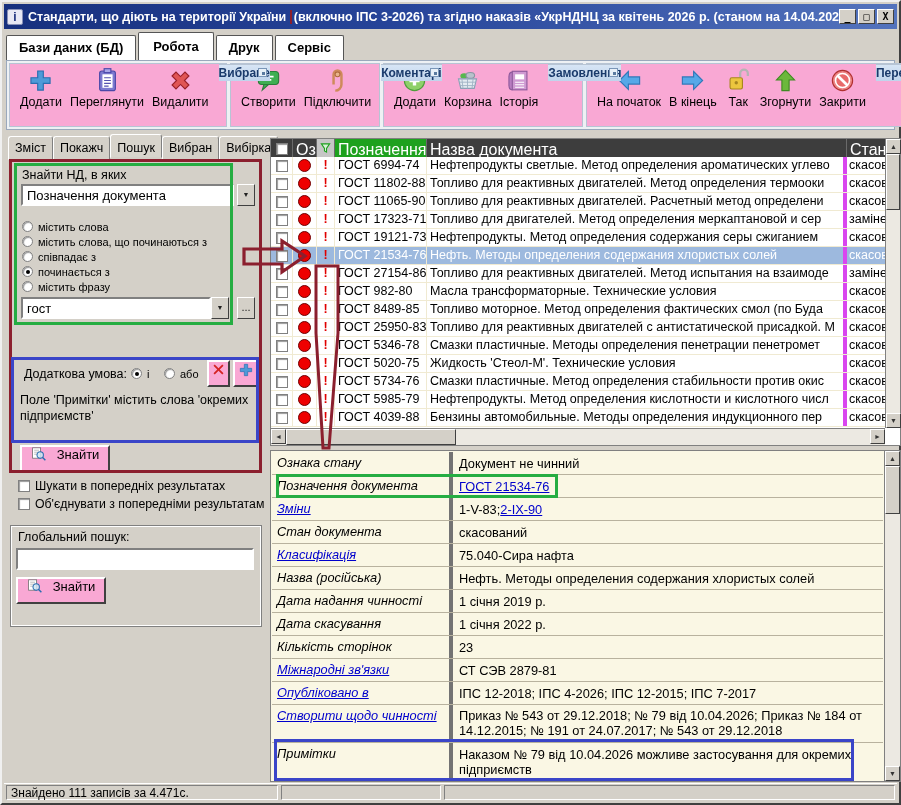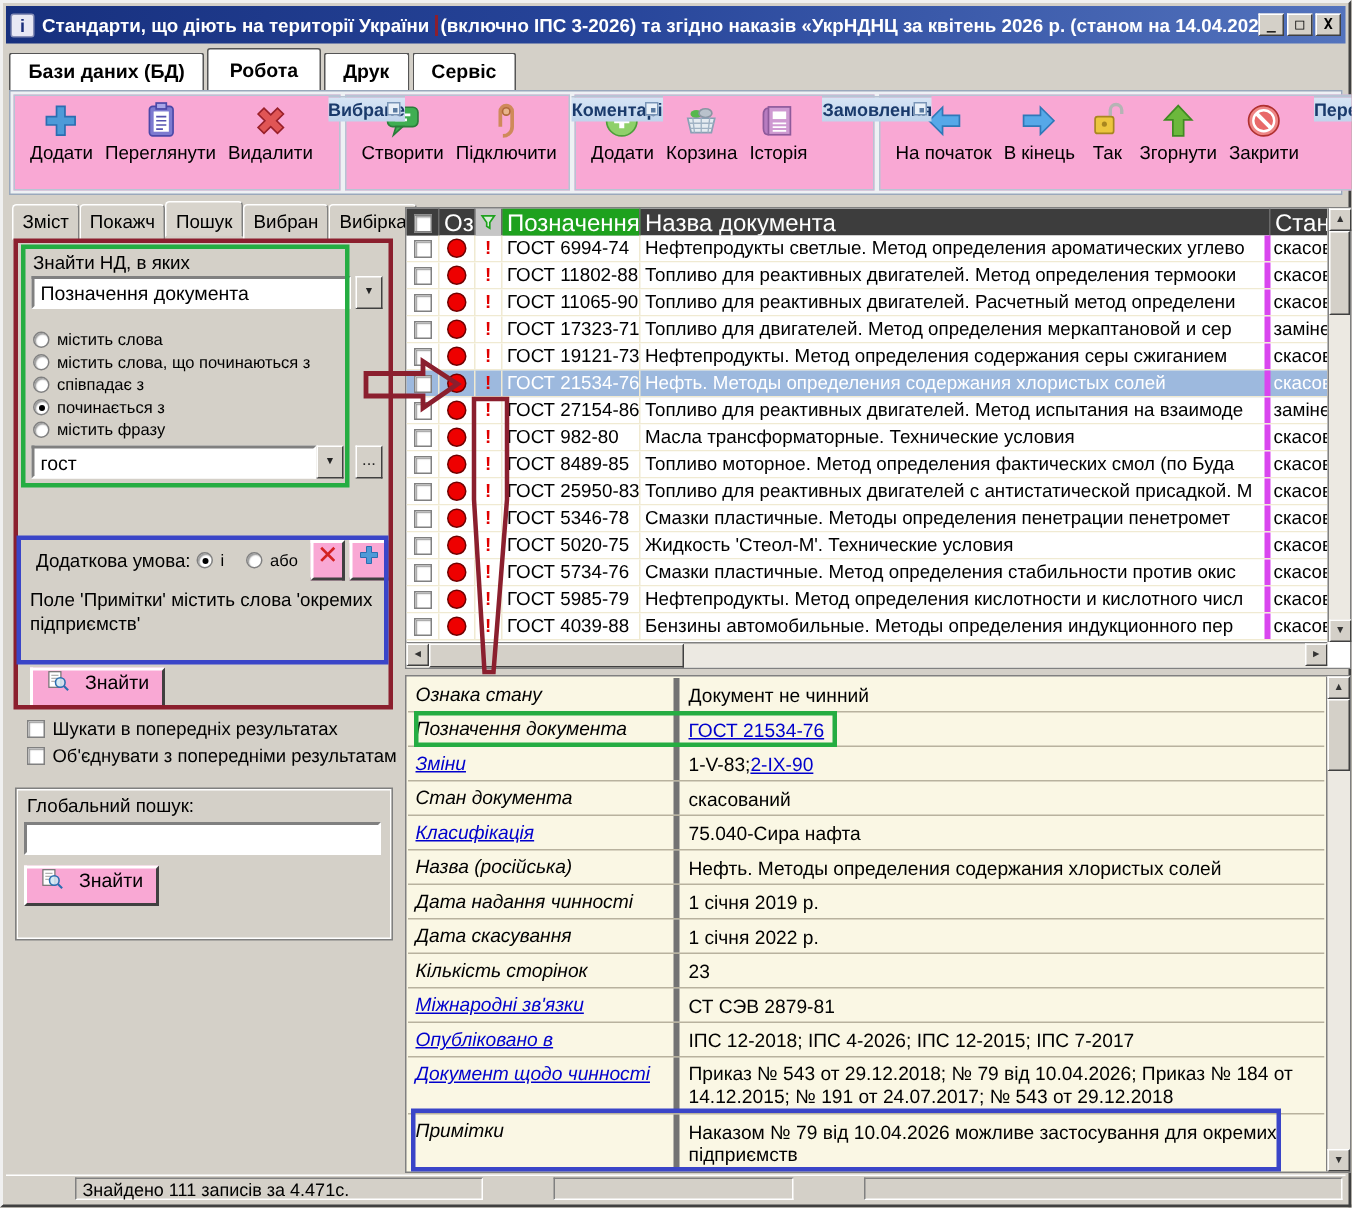--- a/index.html
+++ b/index.html
@@ -40,21 +40,21 @@
   .combo { background:#fff; border:2px solid; border-color:#808080 #fff #fff #808080; height:22px; font-size:13px; padding:2px 4px; display:flex; align-items:center; }
   .dropbtn { width:18px; height:22px; background:#d4d0c8; border:1px solid; border-color:#fff #404040 #404040 #fff; font-size:7px; text-align:center; line-height:20px; color:#222; }
   .radio { display:flex; align-items:center; gap:5px; font-size:11px; height:15px; }
   .rdot { width:11px; height:11px; border-radius:50%; background:#fff; border:1px solid #808080; box-shadow:inset 1px 1px 1px #9a9a9a; position:relative; flex:none; }
   .rdot.on::after { content:""; position:absolute; left:3px; top:3px; width:4px; height:4px; background:#000; border-radius:50%; }
   .btn { background:#f9a8d4; border:2px solid; border-color:#fff #404040 #404040 #fff; display:flex; justify-content:center; gap:10px; font-size:13px; }
   .cbrow { display:flex; align-items:flex-start; gap:5px; font-size:12.3px; }
   .cbox { width:12px; height:12px; background:#fff; border:1px solid #808080; box-shadow:inset 1px 1px 1px #9a9a9a; flex:none; margin-top:1px; }
   .gbox { position:absolute; left:4px; width:252px; border:1px solid #808080; box-shadow:inset 0 0 0 1px #fff; padding:4px 5px; }
   .statusbar { position:absolute; left:2px; right:2px; bottom:2px; height:18px; background:#d4d0c8; display:flex; gap:3px; padding:1px 2px; border-top:1px solid #fff; }
-  .ssec { border:1px solid; border-color:#808080 #fff #fff #808080; font-size:12px; padding:0 4px; line-height:14px;margin-left:44px; }
+  .ssec { border:1px solid; border-color:#808080 #fff #fff #808080; font-size:12px; padding:0 4px; line-height:14px; }
 
   
   .tablewrap { position:absolute; left:268px; top:136px; width:631px; height:308px; background:#fff; border:1px solid #808080; }
   .thead { display:flex; height:18px; background:#3d3d3d; color:#fff; font-size:16px; }
   .thead > span { border-right:1px solid #6a6a6a; padding:2px 3px; white-space:nowrap; overflow:hidden; }
   .trow { display:flex; height:18px; background:#fff; border-bottom:1px solid #f0ead2; font-size:12.5px; }
   .trow.selected { background:#9db9de; color:#fff; }
   .c-check { width:22px; display:flex; align-items:center; justify-content:center; border-right:1px solid #f0ead2; }
   .c-state { width:24px; display:flex; align-items:center; justify-content:center; border-right:1px solid #f0ead2; }
   .c-excl  { width:18px; text-align:center; color:#e00000; font-weight:bold; border-right:1px solid #f0ead2; line-height:17px; }
@@ -670,21 +670,21 @@
             <span class="dlink">Опубліковано в</span>
           </span>
           <span class="dvalue">
             <span>ІПС 12-2018; ІПС 4-2026; ІПС 12-2015; ІПС 7-2017</span>
             <a class="dlink"></a>
           </span>
         </div>
 
         <div class="drow tall1">
           <span class="dlabel">
-            <span class="dlink">Документ щодо чинності</span>
+            <span class="dlink">Створити щодо чинності</span>
           </span>
           <span class="dvalue">
             <span>Приказ № 543 от 29.12.2018; № 79 від 10.04.2026; Приказ № 184 от 14.12.2015; № 191 от 24.07.2017; № 543 от 29.12.2018</span>
             <a class="dlink"></a>
           </span>
         </div>
 
         <div class="drow tall2">
           <span class="dlabel">
             <span>Примітки</span>

